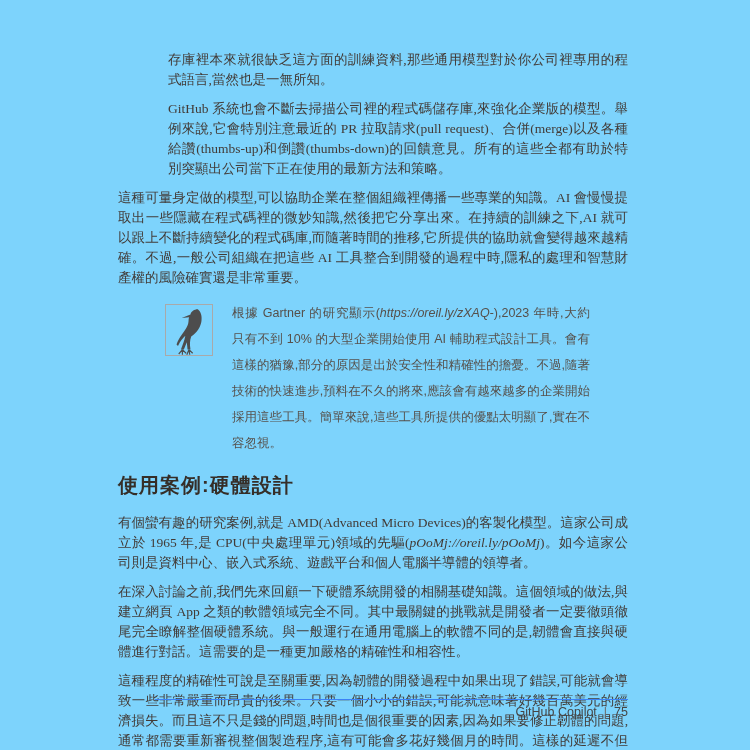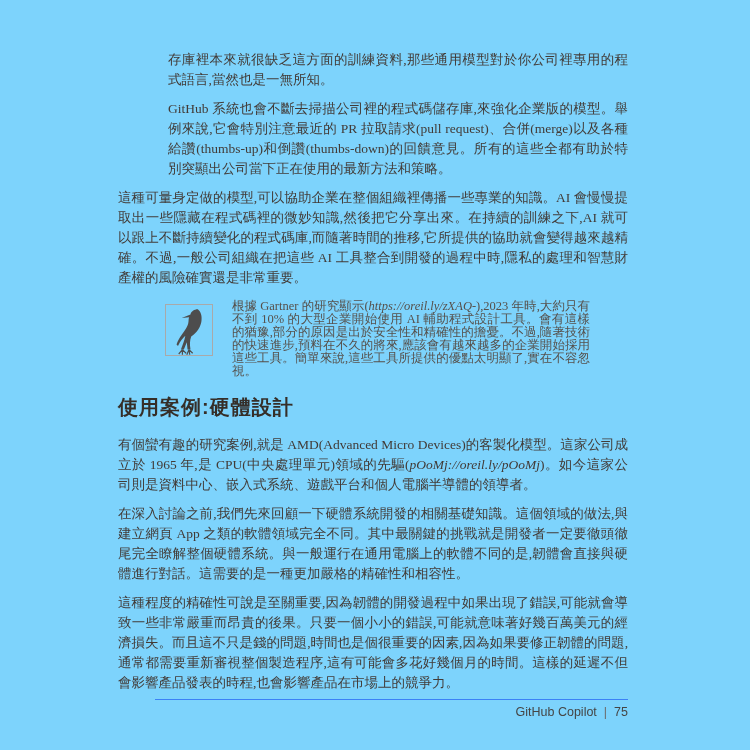--- a/index.html
+++ b/index.html
@@ -43,23 +43,23 @@
   }
   .note-icon-box svg {
     position: absolute;
     left: 1px;
     bottom: -6px;
     width: 44px;
     height: 58px;
     overflow: visible;
   }
   .note-text {
-    font-family: Liberation Serif, serif;
+    font-family: Liberation Sans, sans-serif;
     font-size: 12.5px;
-    line-height: 13px;
+    line-height: 26px;
     text-align: justify;
     color: #56504b;
     width: 358px;
     margin: 0 0 0 19px;
   }
   .url {
     font-style: italic;
   }
   h1.heading {
     font-family: "Liberation Sans", sans-serif;

